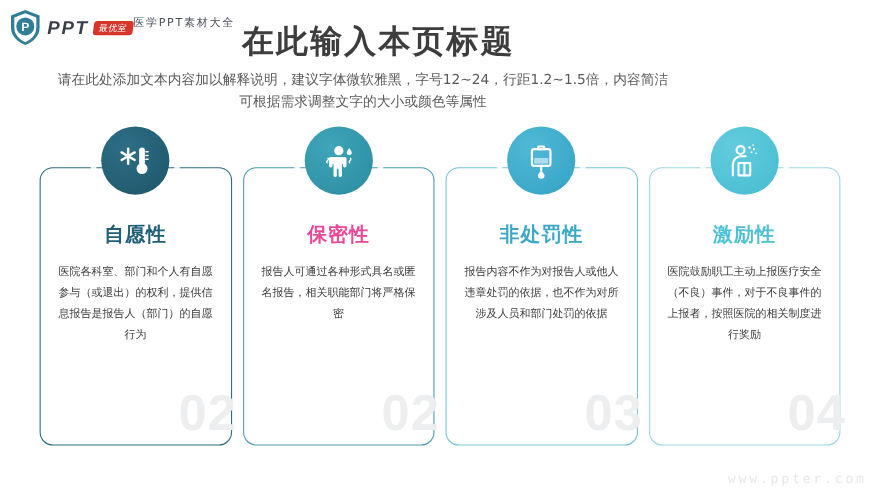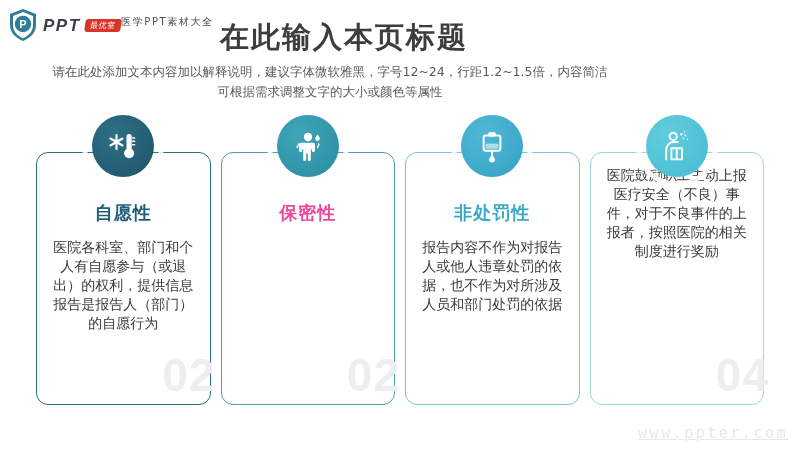--- a/index.html
+++ b/index.html
@@ -134,21 +134,21 @@
     margin-top: 48px;
     font-size: 18px;
     font-weight: bold;
     letter-spacing: 1px;
     font-family: "DejaVu Sans", sans-serif;
   }
   .card-body {
     position: relative;
     z-index: 2;
     margin: 13px 16px 0 16px;
-    font-size: 14px;
+    font-size: 10px;
     line-height: 19px;
     color: #3a3a3a;
     text-align: center;
     font-family: "DejaVu Sans", sans-serif;
   }
 
   
   .icon-circle {
     position: absolute;
     top: -38px;
@@ -174,25 +174,24 @@
     box-shadow: 0 0 0 5px rgba(255,255,255,0.85);
     z-index: -1;
   }
   .icon-circle svg { display: block; }
 
   
   .watermark {
     position: absolute;
     right: 12px;
     bottom: 8px;
-    font-size: 15px;
+    font-size: 12px;
     color: #e6e8ea;
     letter-spacing: 2.5px;
     font-family: "DejaVu Sans Mono", monospace;
-    text-decoration: underline;
   }
 </style>
 </head>
 <body>
 
 <div class="logo">
   <div class="logo-shield">
     <svg width="30" height="34" viewBox="0 0 30 34">
       <path d="M15 1 L28 6 V17 C28 25 22 30 15 33 C8 30 2 25 2 17 V6 Z" fill="#2f7d96"></path>
       <path d="M15 4 L25 8 V17 C25 23.5 20.5 27.8 15 30.3 C9.5 27.8 5 23.5 5 17 V8 Z" fill="#ffffff"></path>
@@ -247,34 +246,36 @@
           <circle cx="17" cy="8" r="4.2"></circle>
           <path d="M11.6 13.8 h10.8 a1.6 1.6 0 0 1 1.6 1.6 v6.2 a1.6 1.6 0 0 1 -3.2 0 v-1.4 h-1v10.4 a1.5 1.5 0 0 1 -3 0 v-6.2 h-1.6 v6.2 a1.5 1.5 0 0 1 -3 0 v-10.4 h-1 v1.4 a1.6 1.6 0 0 1 -3.2 0 v-6.2 a1.6 1.6 0 0 1 1.6 -1.6 z"></path>
           <path d="M26.5 5.5 c1.4 1.9 2.3 3.1 2.3 4.1 a2.3 2.3 0 0 1 -4.6 0 c0-1 0.9-2.2 2.3-4.1 z"></path>
           <path d="M6.8 14.5 q1.6 1.2 0 2.4 q-1.6 1.2 0 2.4" stroke="#ffffff" stroke-width="1.2" fill="none"></path>
           <path d="M27.2 14.5 q1.6 1.2 0 2.4 q-1.6 1.2 0 2.4" stroke="#ffffff" stroke-width="1.2" fill="none"></path>
         </g>
       </svg>
     </div>
     <div class="card-num">02</div>
     <div class="card-title" style="color: #ec4899;">保密性</div>
+    <div class="card-body">报告人可通过各种形式具名或匿名报告，相关职能部门将严格保密</div>
   </div>
 
   <div class="card" style="border-color: rgb(120, 196, 218);">
     <div class="icon-circle" style="background: radial-gradient(circle at 35% 30%, rgb(79, 184, 214), rgb(53, 162, 196));">
       <svg width="34" height="34" viewBox="0 0 34 34">
         <g fill="none" stroke="#ffffff" stroke-width="2" stroke-linejoin="round" stroke-linecap="round">
           <path d="M14.4 4.2 h5.2 v2.4 h-5.2 z"></path>
           <rect x="8.6" y="6.6" width="16.8" height="15.2" rx="2"></rect>
           <path d="M17 21.8 v4.2"></path>
           <path d="M17 26 c1.9 2.2 3 3.5 3 4.6 a3 3 0 0 1 -6 0 c0-1.1 1.1-2.4 3-4.6 z" stroke="none" fill="#ffffff"></path>
         </g>
         <rect x="10.6" y="14.6" width="12.8" height="5.2" fill="#ffffff" opacity="0.55"></rect>
       </svg>
     </div>
+    <div class="card-num">03</div>
     <div class="card-title" style="color: rgb(58, 168, 198);">非处罚性</div>
     <div class="card-body">报告内容不作为对报告人或他人违章处罚的依据，也不作为对所涉及人员和部门处罚的依据</div>
   </div>
 
   <div class="card" style="border-color: rgb(155, 214, 228);">
     <div class="icon-circle" style="background: radial-gradient(circle at 35% 30%, rgb(98, 204, 221), rgb(70, 188, 210));">
       <svg width="34" height="34" viewBox="0 0 34 34">
         <g fill="none" stroke="#ffffff" stroke-width="1.9" stroke-linejoin="round" stroke-linecap="round">
           <circle cx="13.2" cy="7.4" r="3.6"></circle>
           <path d="M6.2 30.4 v-9.2 c0-4.6 3.2-8.2 7.4-8.2 h4.2"></path>
@@ -284,18 +285,19 @@
         <g fill="#ffffff">
           <circle cx="21.4" cy="5.2" r="1.25"></circle>
           <circle cx="25.4" cy="6.6" r="1"></circle>
           <circle cx="23.2" cy="9.3" r="0.85"></circle>
           <circle cx="27.4" cy="10.4" r="0.75"></circle>
           <circle cx="24.6" cy="2.9" r="0.75"></circle>
         </g>
       </svg>
     </div>
     <div class="card-num">04</div>
+    <div class="card-title" style="color: rgb(76, 192, 212);">激励性</div>
     <div class="card-body">医院鼓励职工主动上报医疗安全（不良）事件，对于不良事件的上报者，按照医院的相关制度进行奖励</div>
   </div>
 
 </div>
 
 <div class="watermark">www.ppter.com</div>
 
 </body></html>

